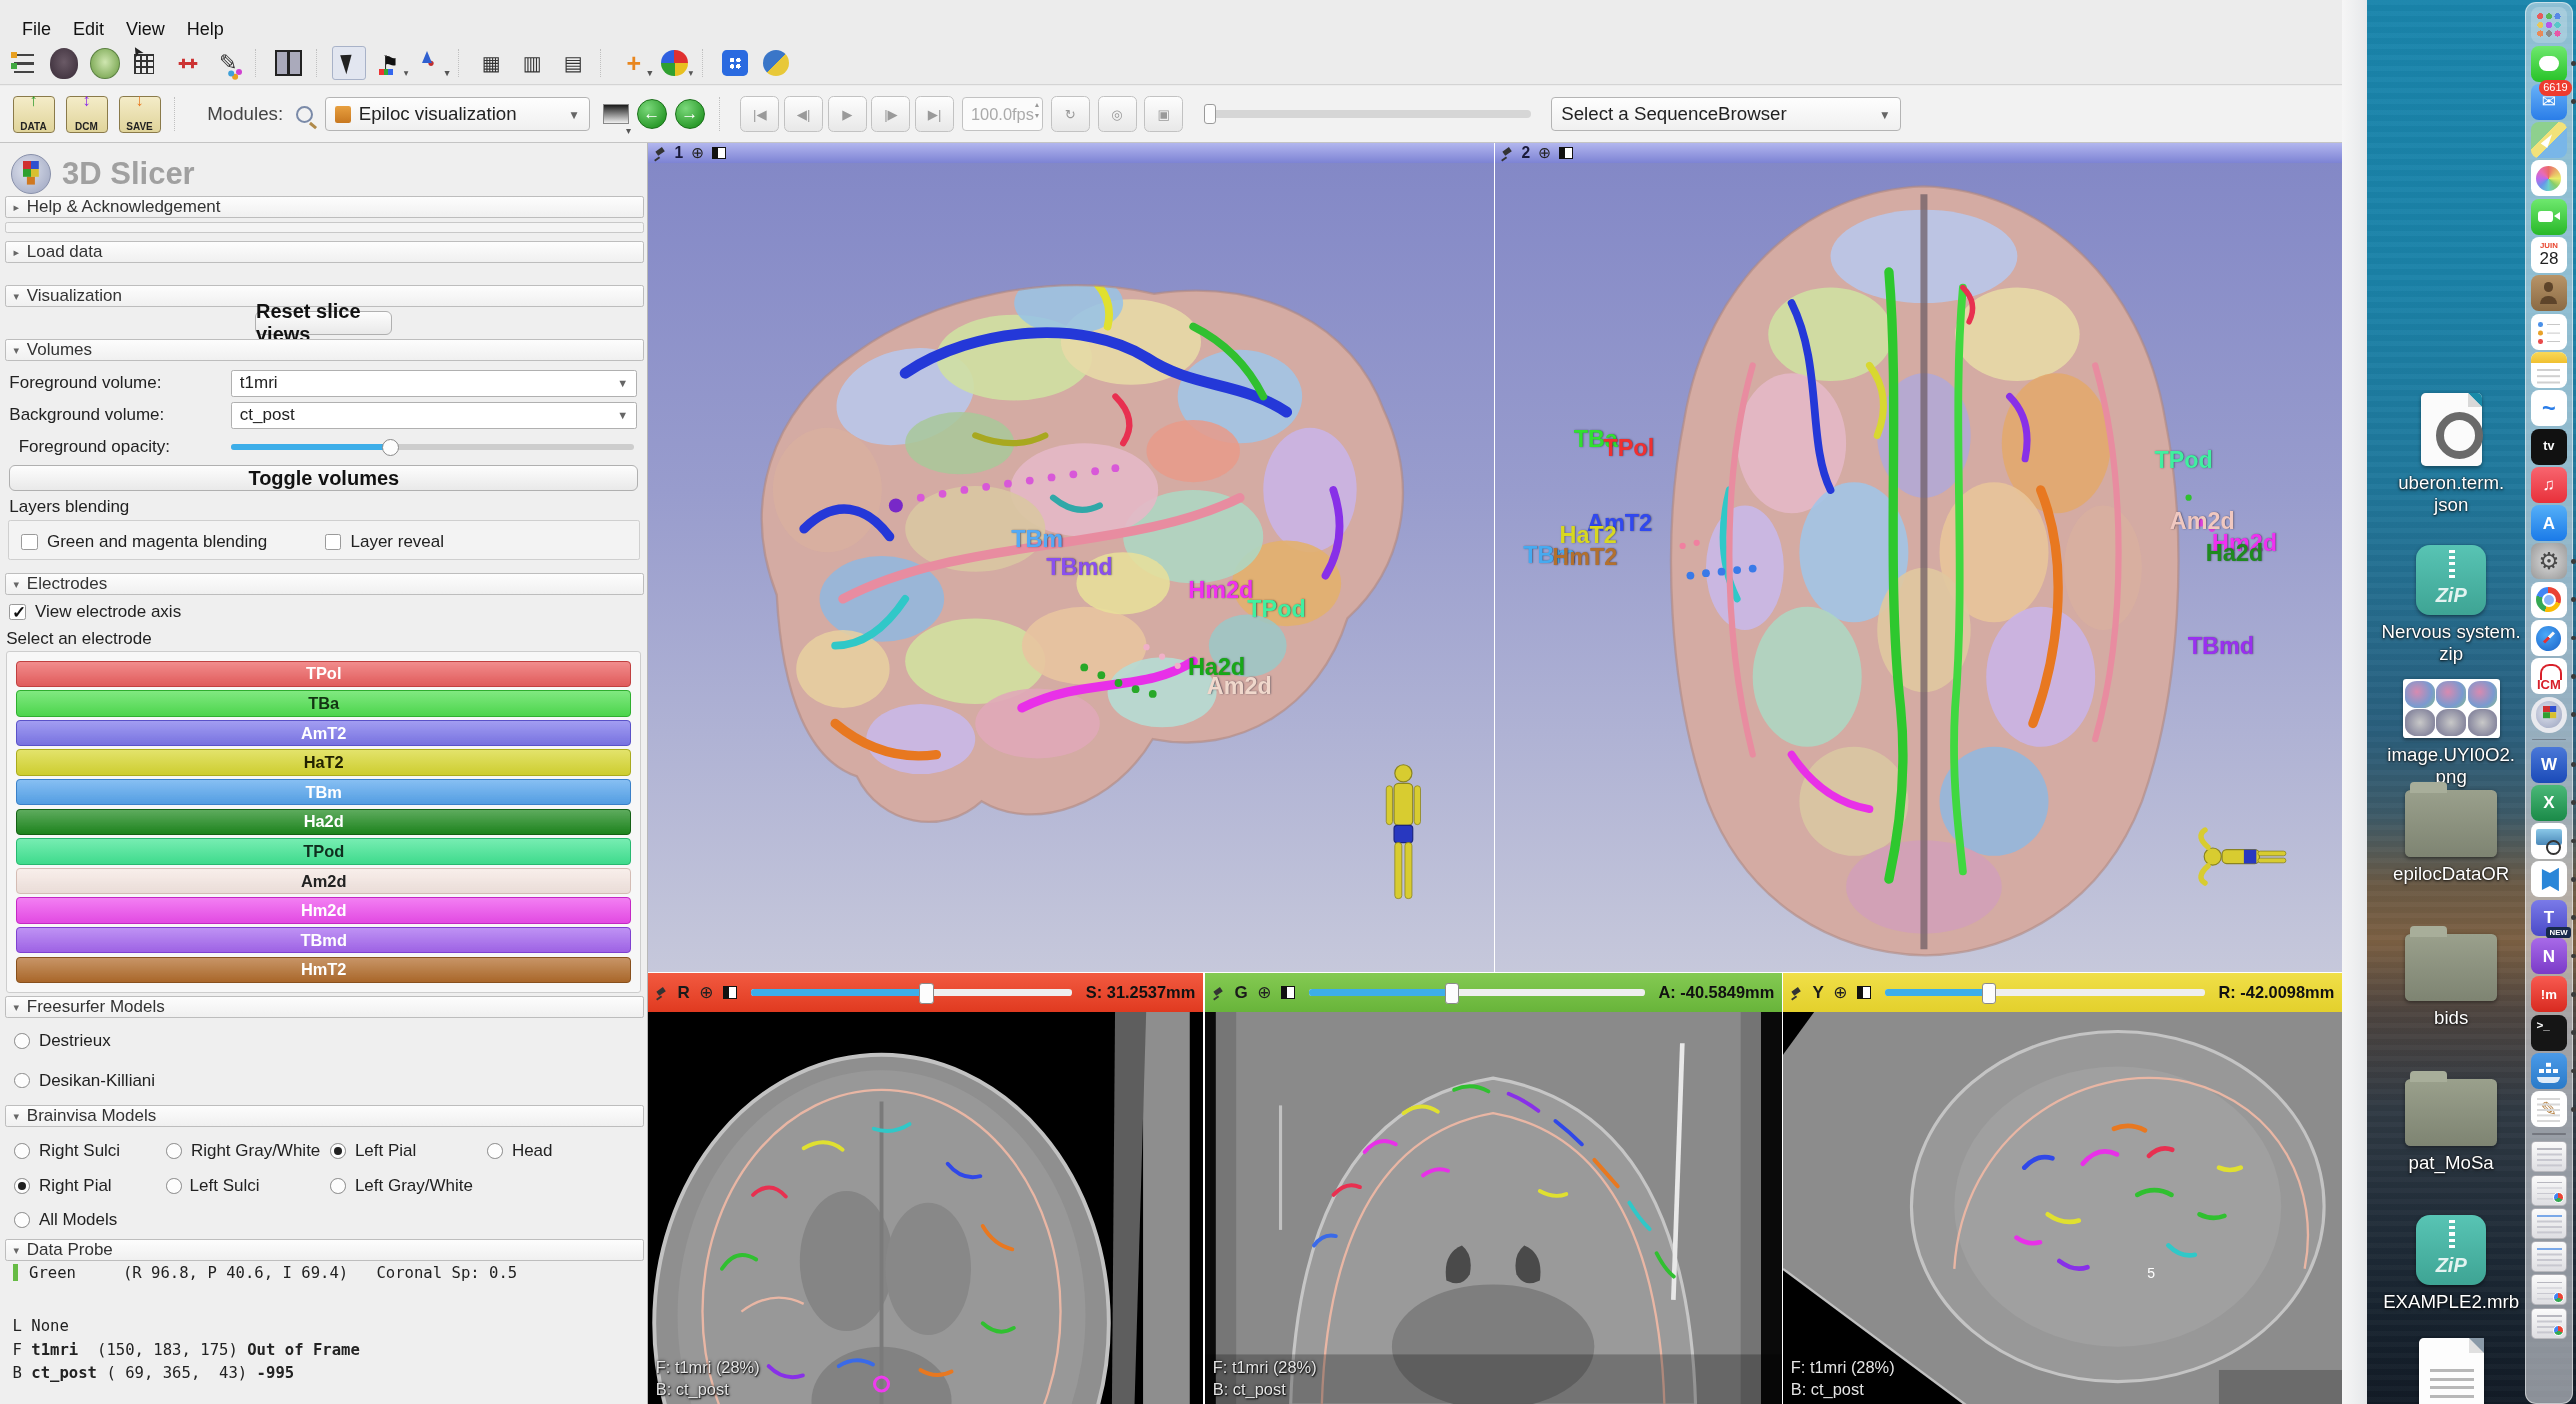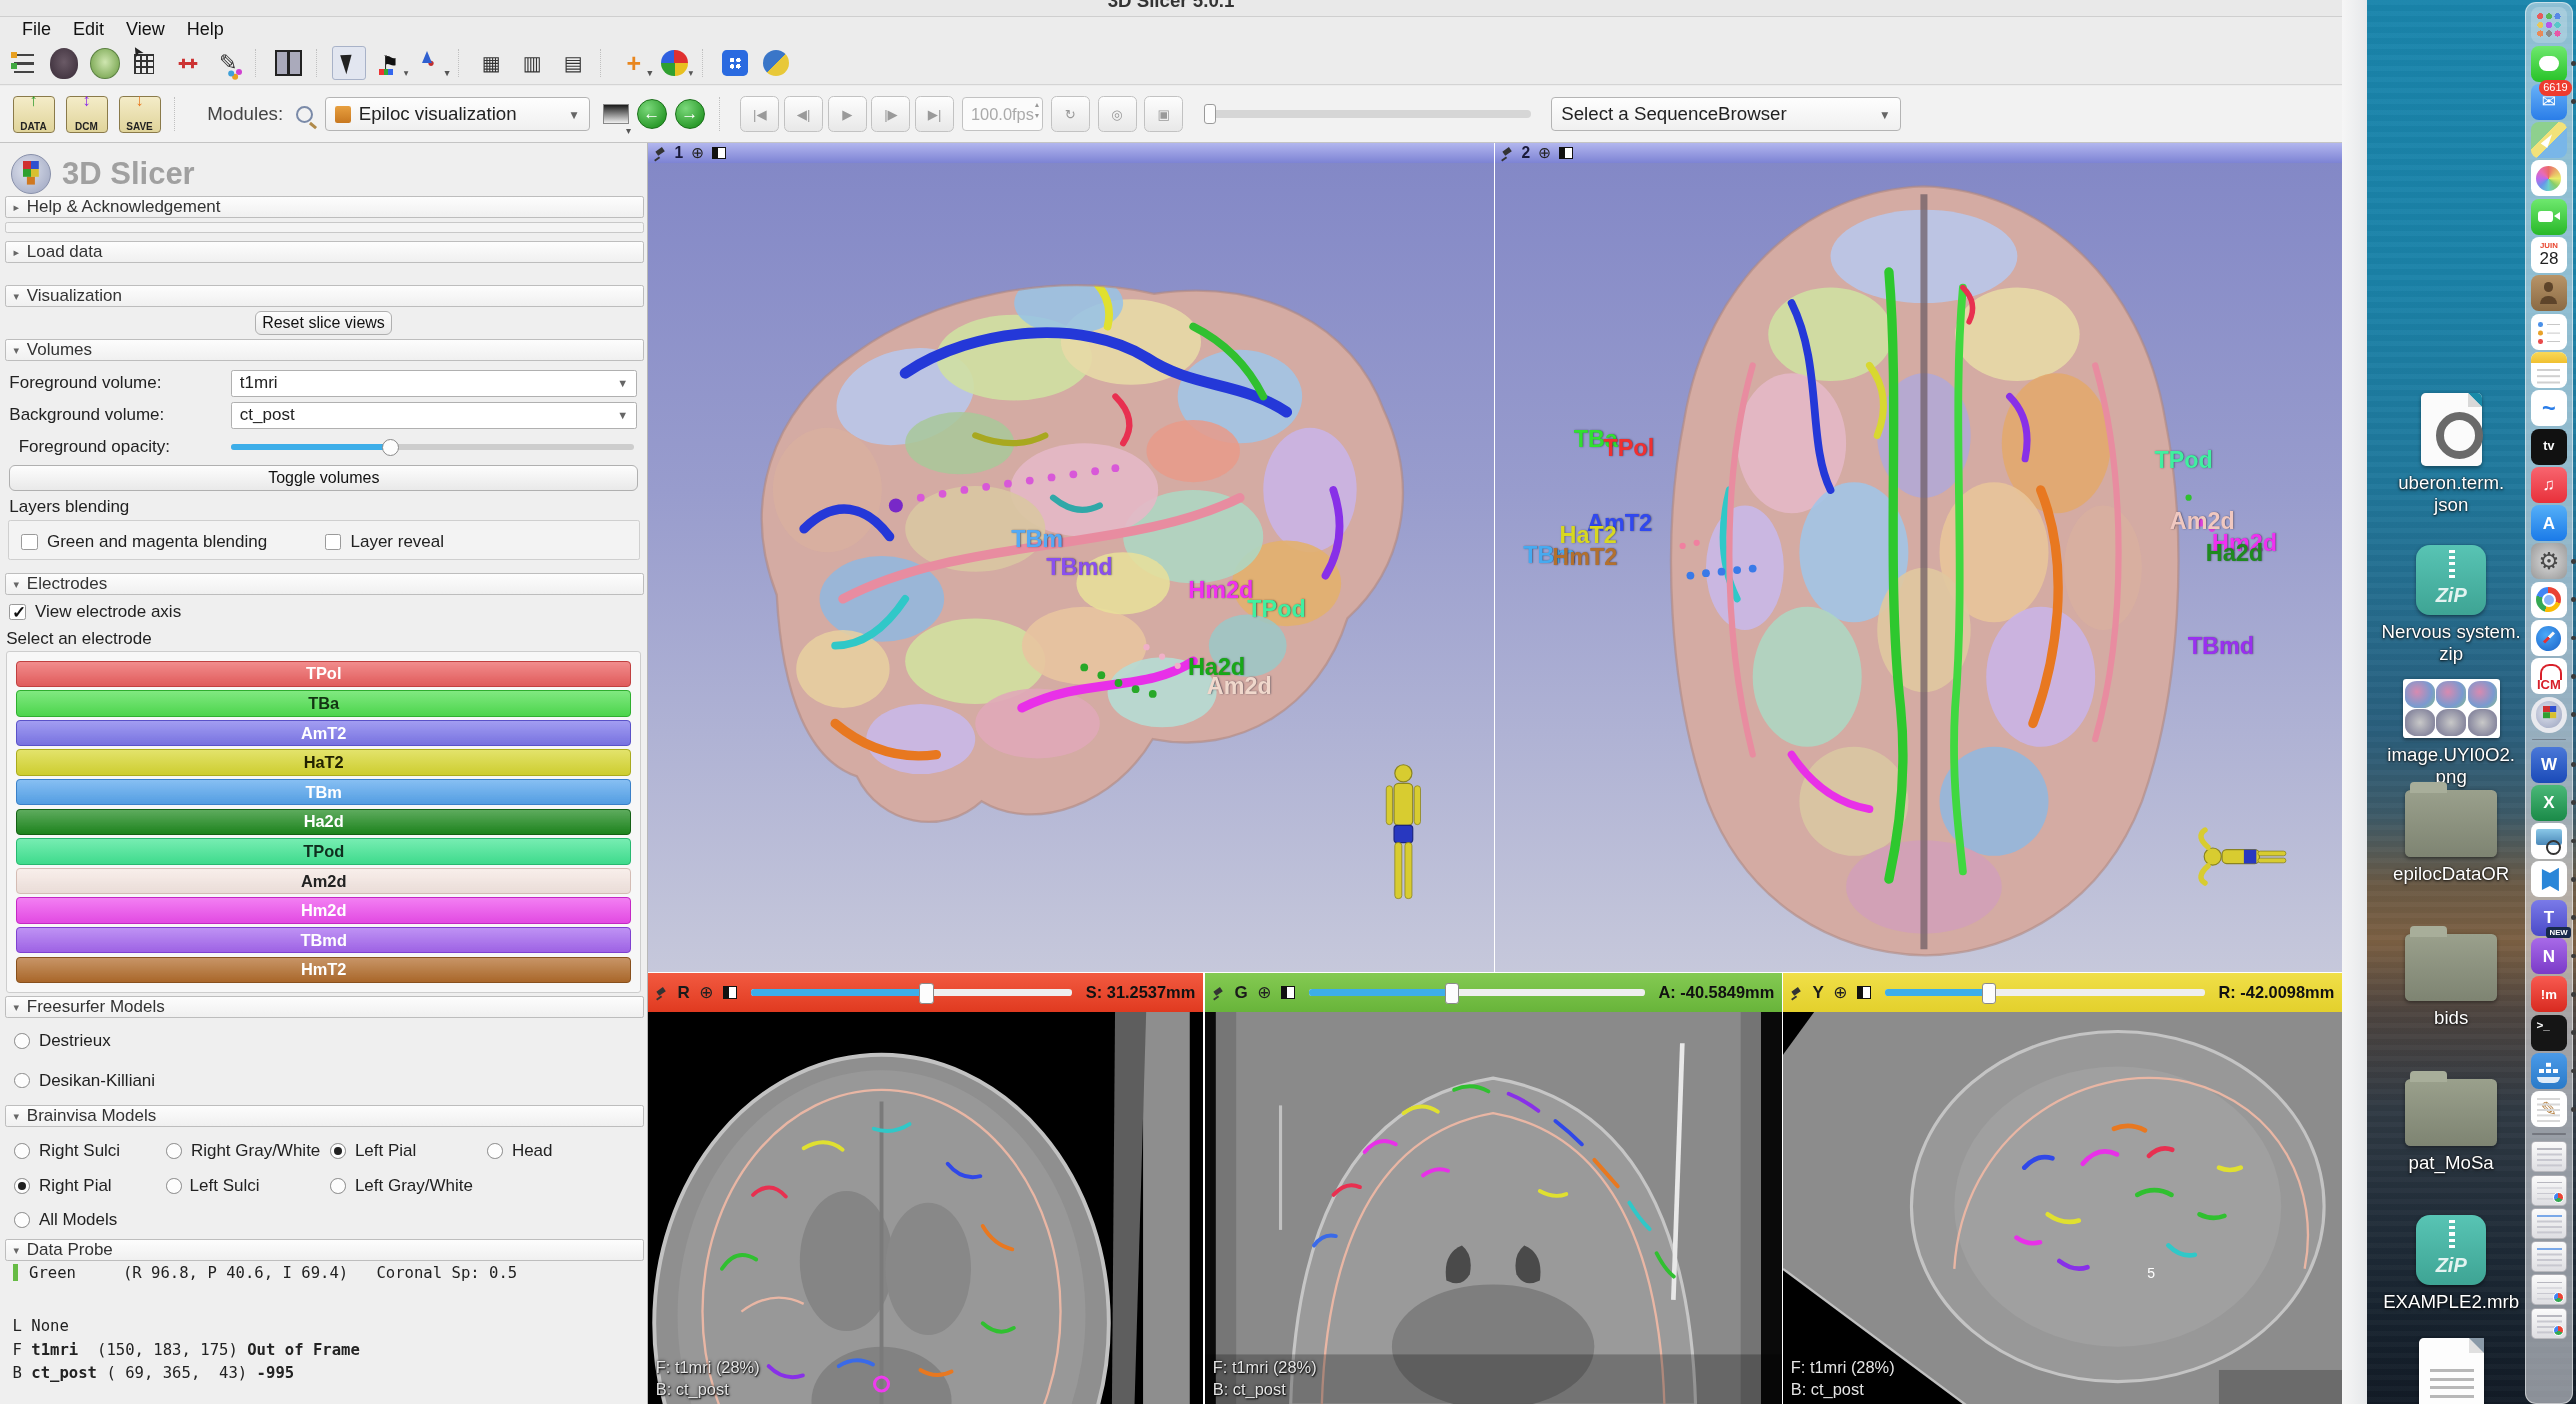--- a/index.html
+++ b/index.html
@@ -66,21 +66,21 @@
 .left-panel{position:absolute;top:143px;left:0;width:648px;height:1262px;background:#efefef;border-right:1.6px solid #b8b8b8}
 .lp{position:absolute;font-size:17px;color:#222}
 .logo-row{top:11px;left:11px;display:flex;align-items:center;gap:11px}
 .logo-mark{width:40px;height:40px;border-radius:50%;background:radial-gradient(circle at 40% 40%,#dfe3ee,#9aa2be);position:relative;border:0.8px solid #8890aa}
 .logo-mark::after{content:"";position:absolute;left:11px;top:6.2px;width:7.8px;height:7.8px;background:#d03030;box-shadow:7.8px 0 0 #3050d0,0 7.8px 0 #30a030,7.8px 7.8px 0 #d8c030,3.9px 15.6px 0 #d07820}
 .logo-text{font-size:31px;font-weight:bold;color:#a0a0a0}
 .sec{left:4.7px;width:639px;height:22px;background:linear-gradient(#fdfdfd,#f0f0f0);border:0.8px solid #bdbdbd;border-radius:2.3px;display:flex;align-items:center;padding-left:7.8px;font-size:17px;color:#333}
 .sec::before{content:"▸";font-size:11px;color:#666;margin-right:7.8px}
 .sec.open::before{content:"▾"}
 .sec-empty{left:4.7px;width:639px;height:11px;background:#f4f4f4;border:0.8px solid #c8c8c8;border-radius:2.3px}
-.push-btn{background:linear-gradient(#fdfdfd,#e9e9e9);border:0.8px solid #b0b0b0;border-radius:6px;display:flex;align-items:center;justify-content:center;font-weight:normal;font-size:16px;color:#111}
+.push-btn{background:linear-gradient(#fdfdfd,#e9e9e9);border:0.8px solid #b0b0b0;border-radius:6px;display:flex;align-items:center;justify-content:center;font-weight:bold;font-size:20px;color:#111}
 .fieldrow{left:0;width:648px;height:26.5px;display:flex;align-items:center}
 .frow-label{width:231px;padding-left:9.3px;font-size:17px;color:#222}
 .frow-combo{flex:1;margin-right:11px;height:26.5px;background:#fff;border:0.8px solid #b0b0b0;border-radius:2.3px;display:flex;align-items:center;padding:0 7.8px;font-size:17px;color:#222}
 .frow-combo .cCaret{margin-left:auto;font-size:11px;color:#666}
 .op-slider{position:relative;flex:1;margin-right:14px;height:6.2px;background:#cdcdcd;border-radius:3.1px}
 .op-fill{position:absolute;left:0;top:0;height:6.2px;background:#3daee9;border-radius:3.1px}
 .op-fill::after{content:"";position:absolute;right:-7px;top:-4.7px;width:15px;height:15px;background:#fdfdfd;border:0.8px solid #8a8a8a;border-radius:50%}
 .groupbox{left:7.8px;width:632px;border:0.8px solid #cfcfcf;border-radius:2.3px;background:#f3f3f3}
 .cbrow{display:flex;align-items:center;gap:9.3px;font-size:17px;color:#222}
 .cb{width:16.4px;height:16.4px;background:#fff;border:0.8px solid #9a9a9a;border-radius:2.3px;position:relative;flex:0 0 auto}
@@ -221,23 +221,20 @@
 .tB::after,.tE::after,.tF::after{content:"";position:absolute;right:1.6px;bottom:1.6px;width:9.3px;height:9.3px;border-radius:50%;background:conic-gradient(#ea4335 0 33%,#34a853 33% 66%,#4285f4 66%);border:1.6px solid #fff}
 .tC::before,.tD::before{background:#7aa8e8;box-shadow:0 5.5px 0 #c8c8d0,0 11px 0 #c8c8d0,0 16.4px 0 #c8c8d0}
 </style>
 </head>
 <body>
 
 <div id="root">
 
   <div class="slicer">
 
-    <div class="titlebar">
-      <span class="title">3D Slicer 5.0.1</span>
-    </div>
 
     <div class="menubar">
 
     <span class="menu-item">File</span>
         <span class="menu-item">Edit</span>
         <span class="menu-item">View</span>
         <span class="menu-item">Help</span>
       </div>
 
     <div class="toolbar1">

